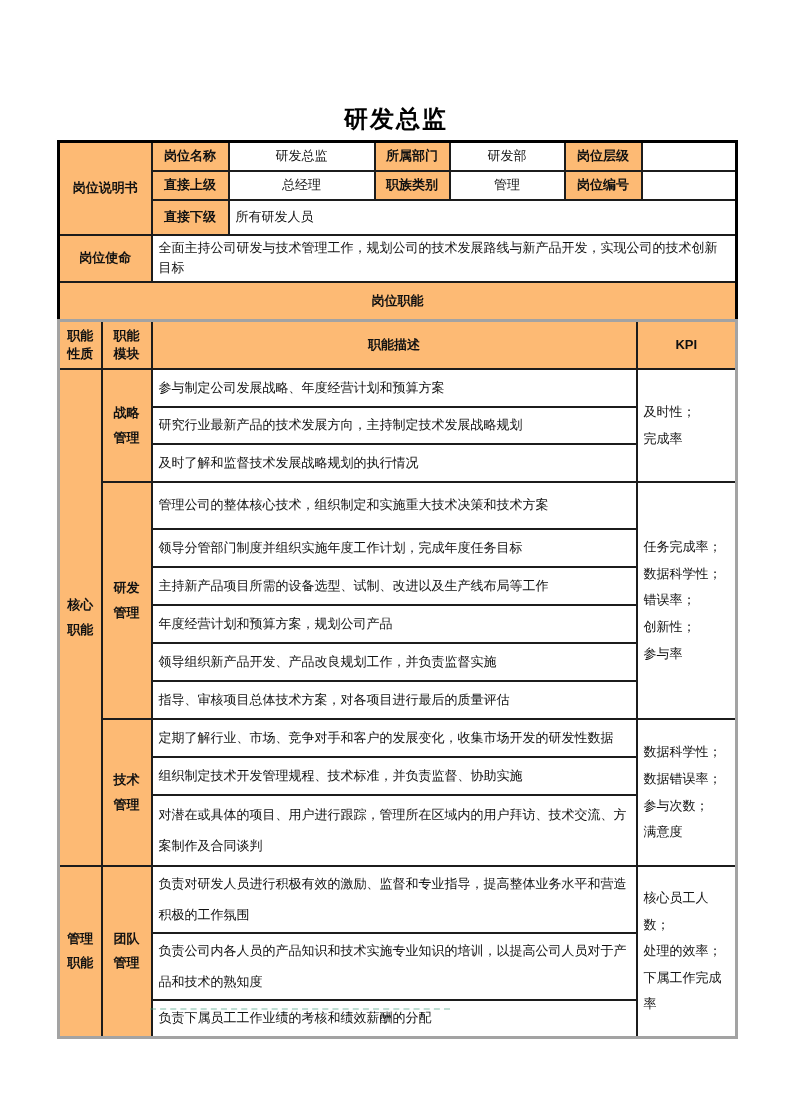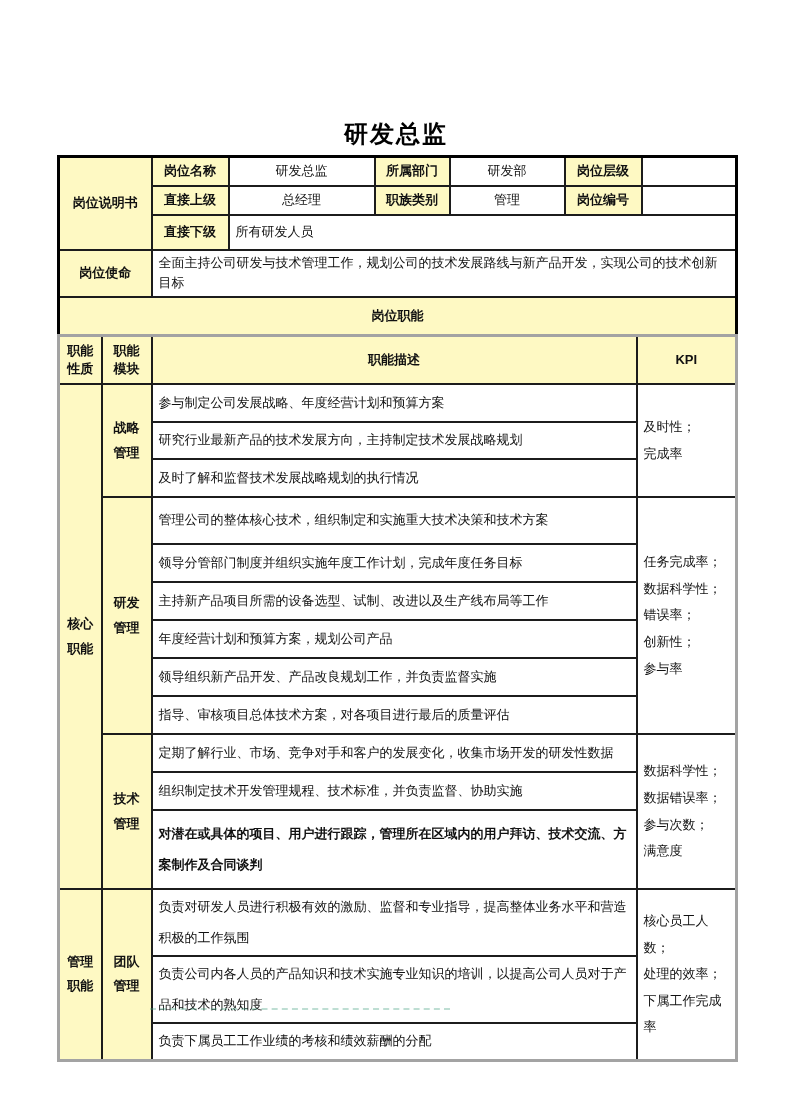--- a/index.html
+++ b/index.html
@@ -1,38 +1,38 @@
 <!DOCTYPE html>
 <html><head>
 <meta charset="utf-8">
 <style>
   html,body{margin:0;padding:0;background:#ffffff;}
   body{width:792px;height:1120px;position:relative;font-family:"Liberation Serif", serif;color:#111;}
-  .page{position:absolute;left:57px;top:18px;width:678px;}
+  .page{position:absolute;left:57px;top:3px;width:678px;}
   .spacer{height:97px;}
   h1.doc-title{
     margin:0 0 3px 0;height:37px;line-height:37px;
     text-align:center;font-size:24px;font-weight:bold;color:#000;
     font-family:"Liberation Sans", sans-serif;letter-spacing:2px;
   }
   table{border-collapse:collapse;table-layout:fixed;width:678px;background:#fff;}
   table.tblA{border:3px solid #000;}
   table.tblB{border:3px solid #a3a3a3;margin-top:-3px;}
   td{border:2px solid #1c1c1c;padding:2px 6px;font-size:13px;vertical-align:middle;overflow:hidden;}
-  .gray{background:#fef9c3;}
+  .gray{background:#fdba74;}
   .lbl{font-family:"Liberation Sans", sans-serif;font-weight:bold;text-align:center;}
   .val{text-align:center;}
   .left{text-align:left;}
   .pre{white-space:pre-line;}
   .desc{text-align:left;line-height:2.35;}
   .kpi{text-align:left;line-height:2.05;vertical-align:middle;}
   .banner{font-family:"Liberation Sans", sans-serif;font-weight:bold;text-align:center;}
   .mission{line-height:1.6;}
   .rh29{height:29px;} .rh28{height:35px;} .rh36{height:36px;} .rh38{height:38px;}
-  .rh37{height:37px;} .rh47{height:47px;} .rh49{height:49px;} .rh79{height:79px;font-weight:bold;}
+  .rh37{height:37px;} .rh47{height:47px;} .rh49{height:49px;} .rh79{height:71px;}
   .rh58{height:58px;} .rh67{height:67px;}
   .module{line-height:1.9;margin-left:24px;}
   .artifact{
     position:absolute;left:150px;top:1008px;width:300px;height:0;
     border-top:2px dashed rgba(70,160,130,0.35);
   }
 </style>
 </head>
 <body>
 

